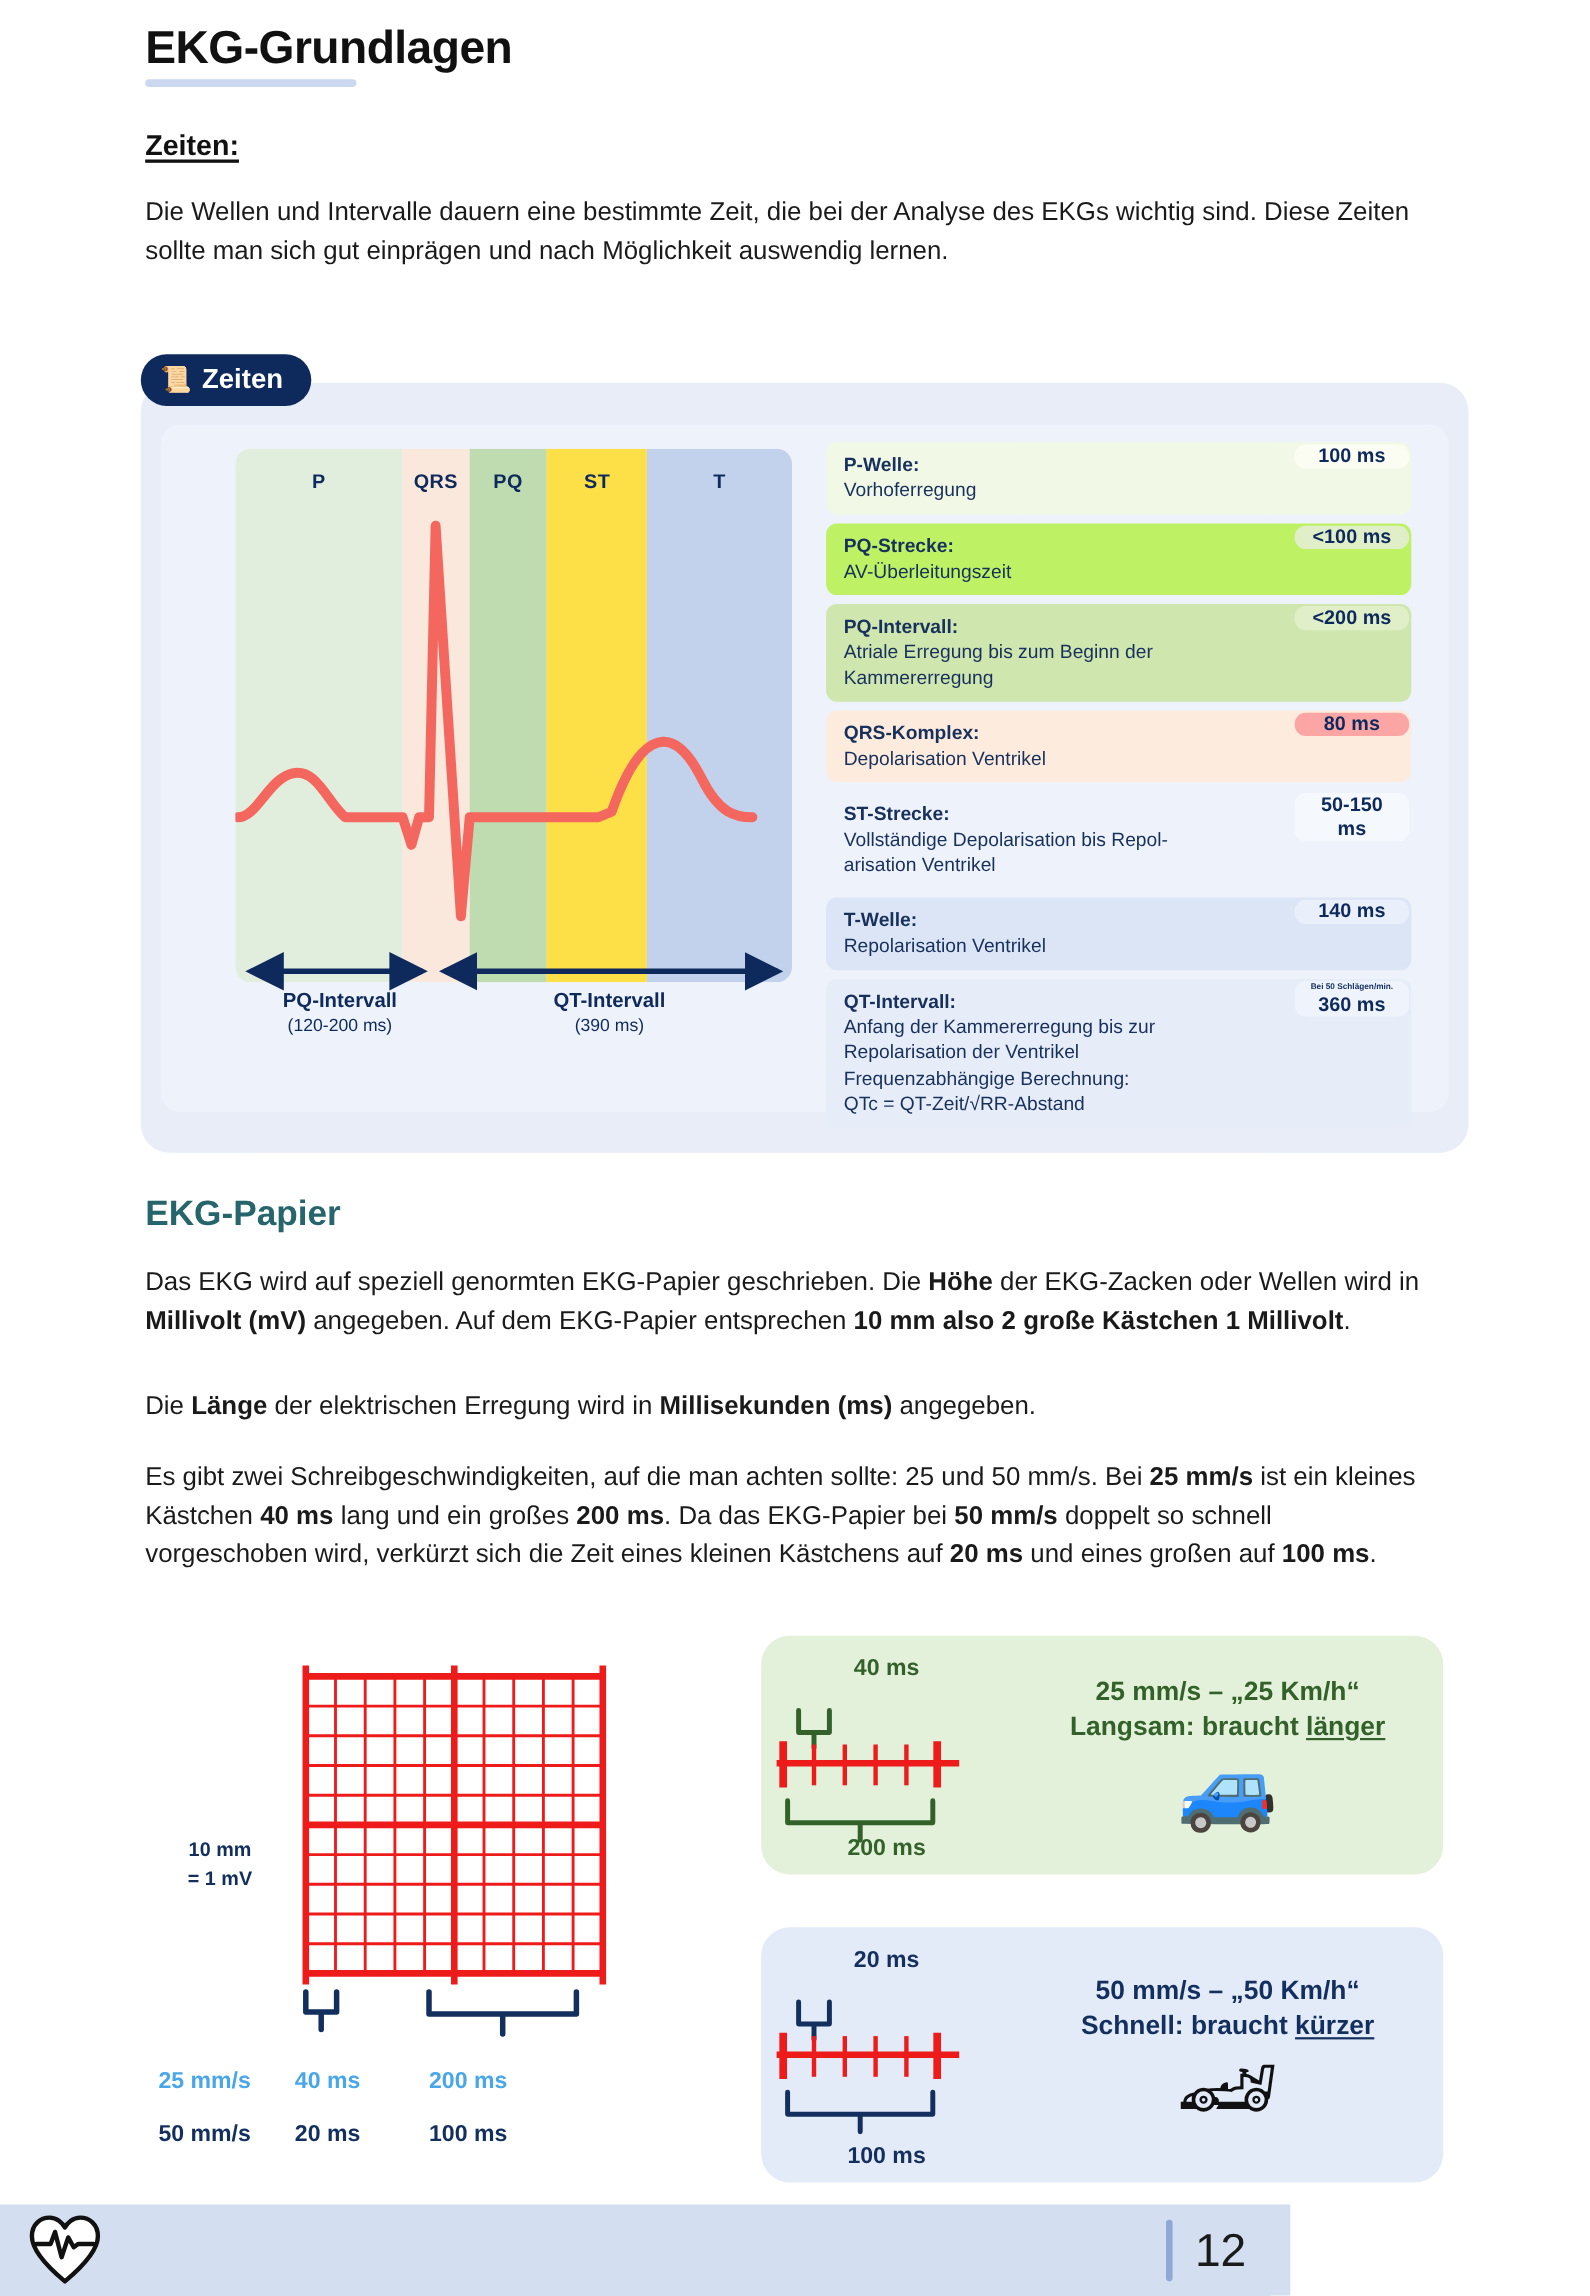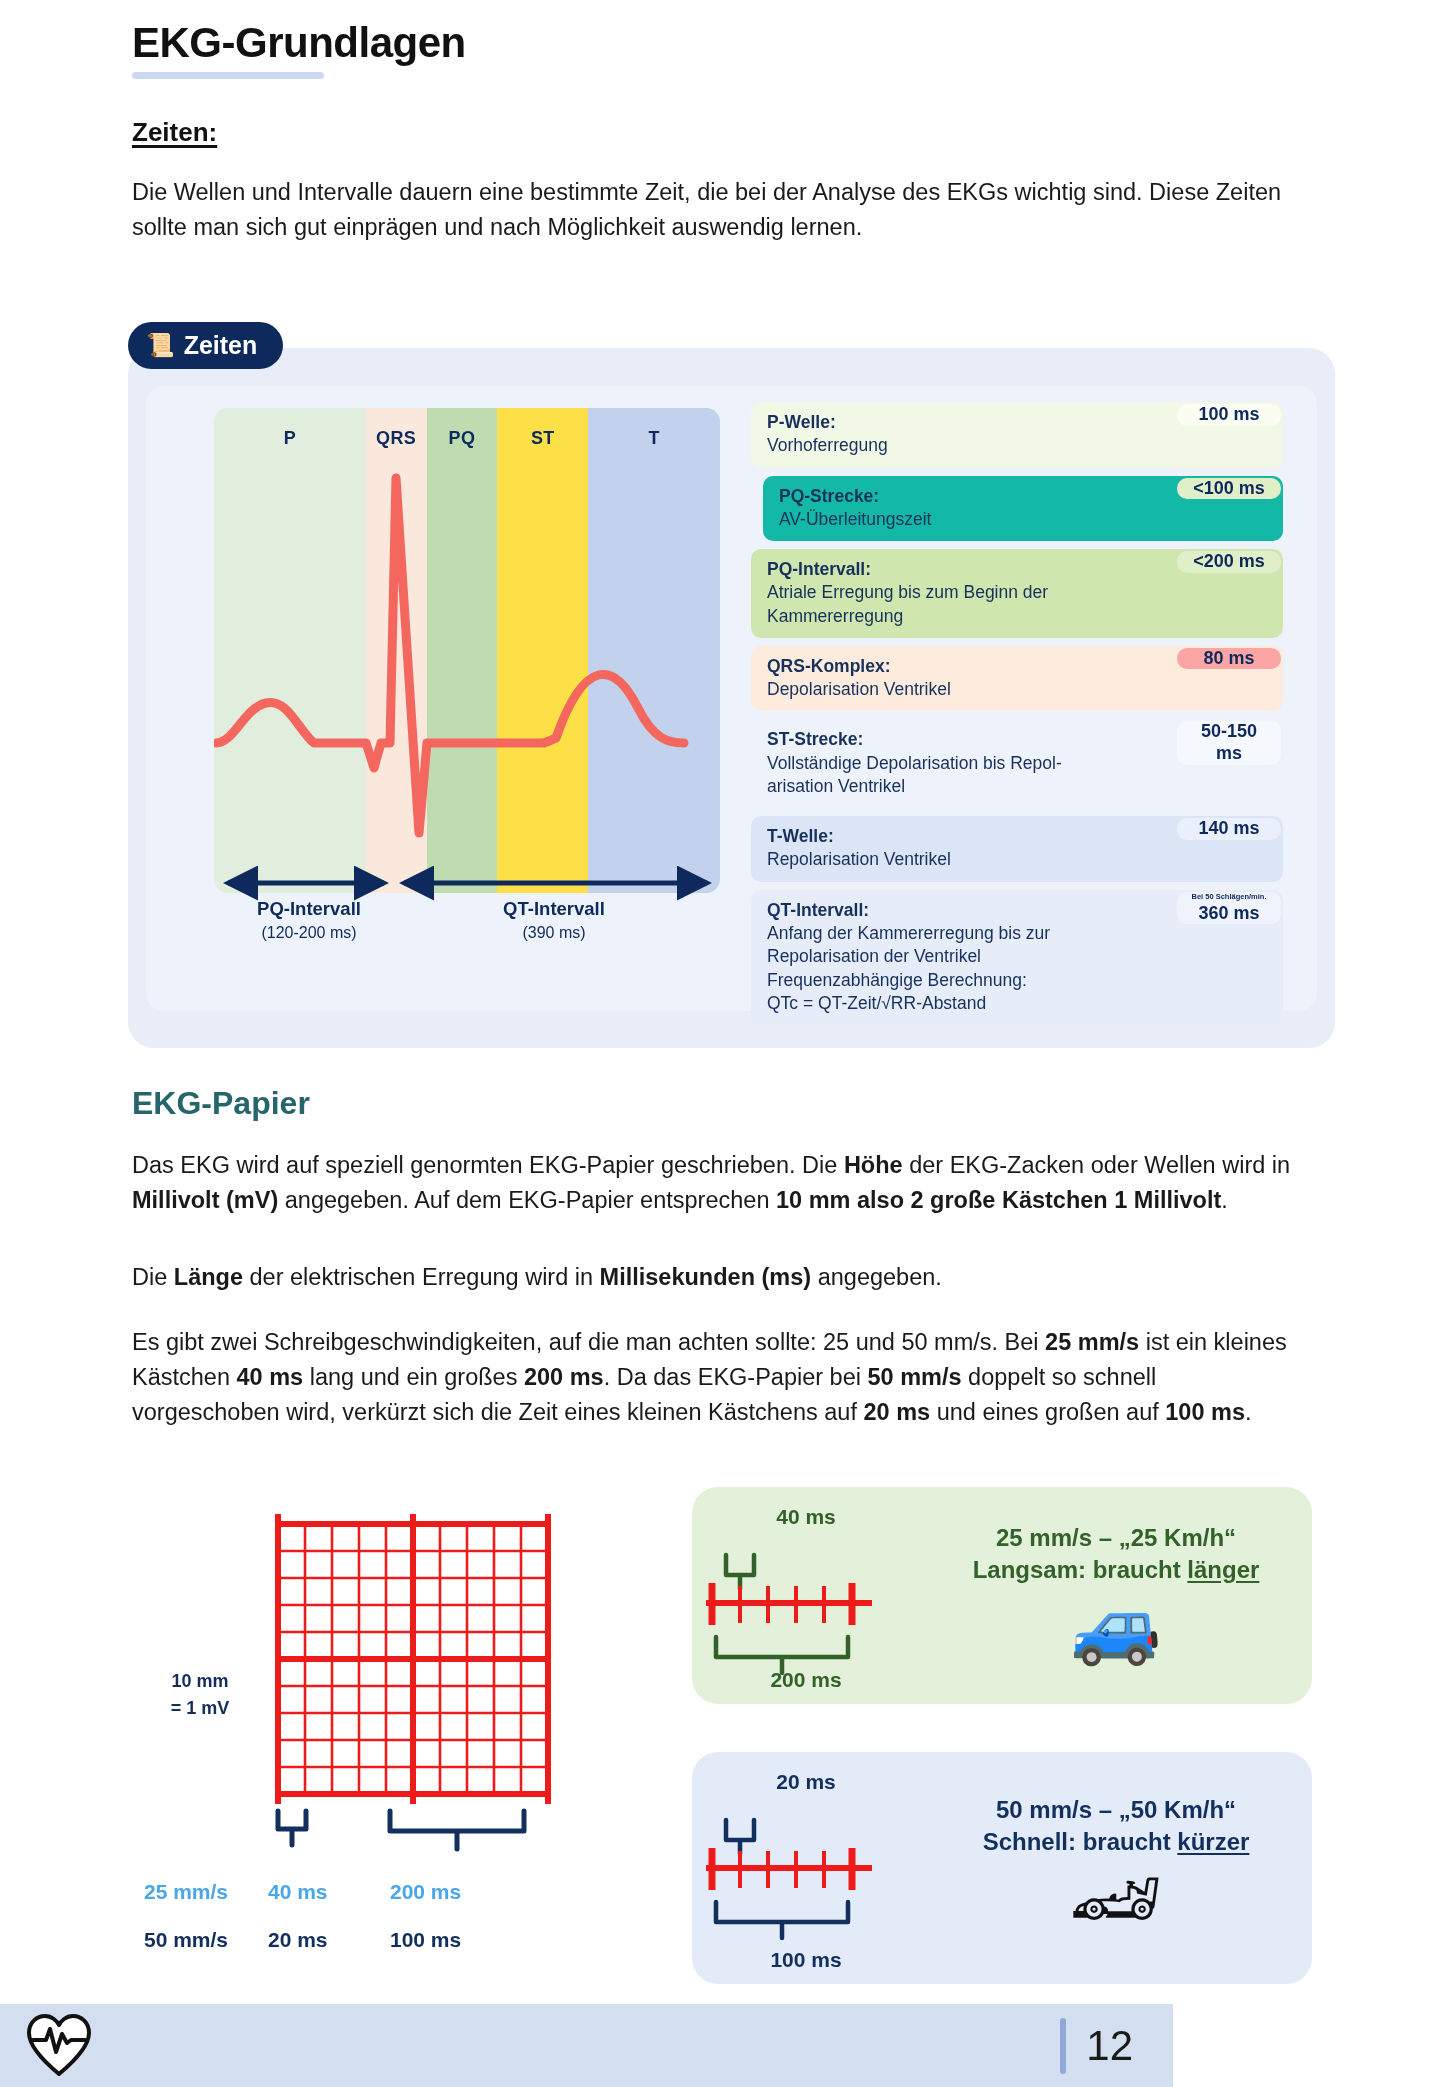--- a/index.html
+++ b/index.html
@@ -239,21 +239,21 @@
         </div>
       </div>
 
       <div class="vtable" id="vtable">
           <div class="vrow" style="background: rgb(242, 248, 230);">
             <div class="vtext"><b>P-Welle:</b>Vorhoferregung</div>
             <div class="vval" style="background: rgb(251, 253, 243);">
               <div>100 ms</div>
             </div>
           </div>
-          <div class="vrow" style="background: #14b8a6; margin-left: 12px;">
+          <div class="vrow" style="background: #bef264;">
             <div class="vtext"><b>PQ-Strecke:</b>AV-Überleitungszeit</div>
             <div class="vval" style="background: rgb(224, 239, 200);">
               <div>&lt;100 ms</div>
             </div>
           </div>
           <div class="vrow" style="background: rgb(207, 230, 174);">
             <div class="vtext"><b>PQ-Intervall:</b>Atriale Erregung bis zum Beginn der Kammererregung</div>
             <div class="vval" style="background: rgb(224, 239, 200);">
               <div>&lt;200 ms</div>
             </div>

